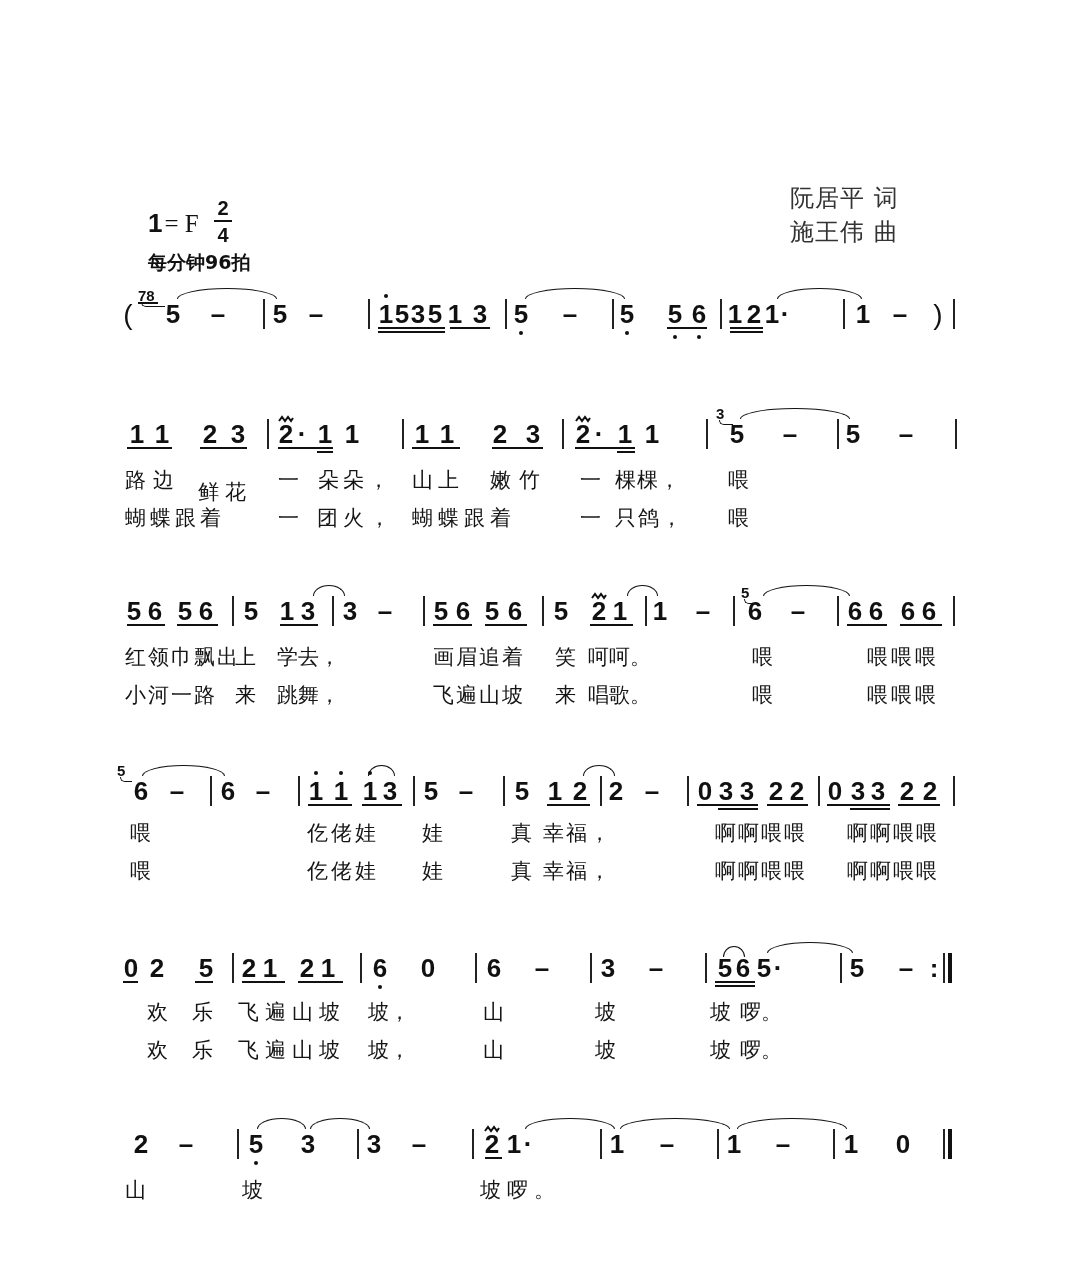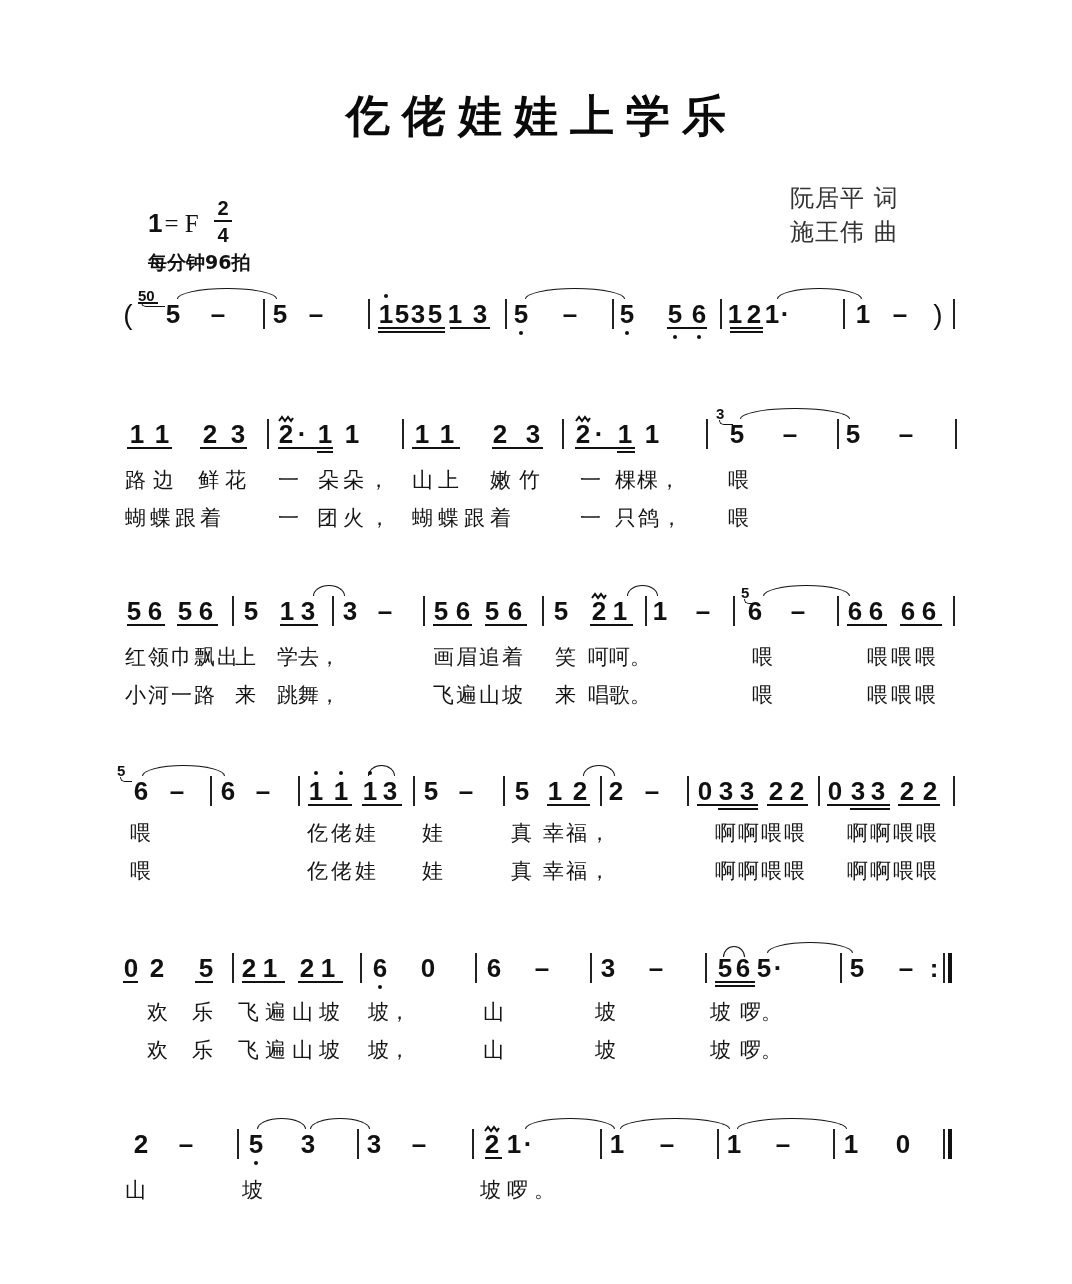--- a/index.html
+++ b/index.html
@@ -33,21 +33,20 @@
   .hook { position: absolute; height: 5px; border-bottom: 1.5px solid #111; border-left: 1.5px solid #111;
           border-bottom-left-radius: 6px; box-sizing: border-box; }
   .ornament { position: absolute; width: 16px; height: 8px; }
   .lyric { position: absolute; font-family: "DejaVu Serif", serif; font-size: 21px; line-height: 1;
            white-space: nowrap; color: #151515; }
 </style>
 </head>
 <body>
 
 <div id="sheet">
-  <div class="title">仡佬娃娃上学乐</div>
 
   <div class="credit" style="top:186px">阮居平 词</div>
   <div class="credit" style="top:220px">施王伟 曲</div>
 
   <div class="key">
     <span class="key-num">1</span><span class="key-rest">= F</span>
   </div>
   <div class="timesig">
     <div>2</div>
     <div class="ts-line"></div>
@@ -87,21 +86,21 @@
         <div class="beam" style="left: 730px; width: 33px; top: 327px;"></div>
         <div class="beam" style="left: 730px; width: 33px; top: 331px;"></div>
         <div class="dot" style="left: 519px; top: 331px;"></div>
         <div class="dot" style="left: 625px; top: 331px;"></div>
         <div class="dot" style="left: 673px; top: 335px;"></div>
         <div class="dot" style="left: 697px; top: 335px;"></div>
         <div class="dot" style="left: 384px; top: 294px;"></div>
         <div class="tie" style="left: 177px; width: 100px; top: 288px;"></div>
         <div class="tie" style="left: 525px; width: 100px; top: 288px;"></div>
         <div class="tie" style="left: 777px; width: 85px; top: 288px;"></div>
-        <span class="grace" style="left: 138px; top: 288px;">50</span>
+        <span class="grace" style="left: 138px; top: 288px;">78</span>
         <div class="beam" style="left: 138px; width: 20px; top: 302px; height: 1.5px;"></div>
         <div class="hook" style="left: 141px; width: 24px; top: 302px;"></div>
         <div class="barline" style="left: 263px; top: 299px;"></div>
         <div class="barline" style="left: 368px; top: 299px;"></div>
         <div class="barline" style="left: 505px; top: 299px;"></div>
         <div class="barline" style="left: 612px; top: 299px;"></div>
         <div class="barline" style="left: 720px; top: 299px;"></div>
         <div class="barline" style="left: 843px; top: 299px;"></div>
         <div class="barline" style="left: 953px; top: 299px;"></div>
       </div>
@@ -143,21 +142,21 @@
         <div class="tie" style="left: 740px; width: 110px; top: 408px;"></div>
         <span class="grace" style="left: 716px; top: 406px;">3</span>
         <div class="hook" style="left: 719px; width: 14px; top: 420px;"></div>
         <div class="barline" style="left: 267px; top: 419px;"></div>
         <div class="barline" style="left: 402px; top: 419px;"></div>
         <div class="barline" style="left: 562px; top: 419px;"></div>
         <div class="barline" style="left: 706px; top: 419px;"></div>
         <div class="barline" style="left: 837px; top: 419px;"></div>
         <div class="barline" style="left: 955px; top: 419px;"></div>
         <span class="lyric" style="left: 125px; top: 470px; letter-spacing: 7px;">路边</span>
-        <span class="lyric" style="left: 198px; top: 470px; letter-spacing: 6px;">鲜花</span>
+        <span class="lyric" style="left: 198px; top: 482px; letter-spacing: 6px;">鲜花</span>
         <span class="lyric" style="left: 278px; top: 470px; letter-spacing: 0px;">一</span>
         <span class="lyric" style="left: 318px; top: 470px; letter-spacing: 4px;">朵朵，</span>
         <span class="lyric" style="left: 412px; top: 470px; letter-spacing: 5px;">山上</span>
         <span class="lyric" style="left: 490px; top: 470px; letter-spacing: 8px;">嫩竹</span>
         <span class="lyric" style="left: 580px; top: 470px; letter-spacing: 0px;">一</span>
         <span class="lyric" style="left: 615px; top: 470px; letter-spacing: 1px;">棵棵，</span>
         <span class="lyric" style="left: 728px; top: 470px; letter-spacing: 0px;">喂</span>
         <span class="lyric" style="left: 125px; top: 508px; letter-spacing: 4px;">蝴蝶跟着</span>
         <span class="lyric" style="left: 278px; top: 508px; letter-spacing: 0px;">一</span>
         <span class="lyric" style="left: 317px; top: 508px; letter-spacing: 5px;">团火，</span>

